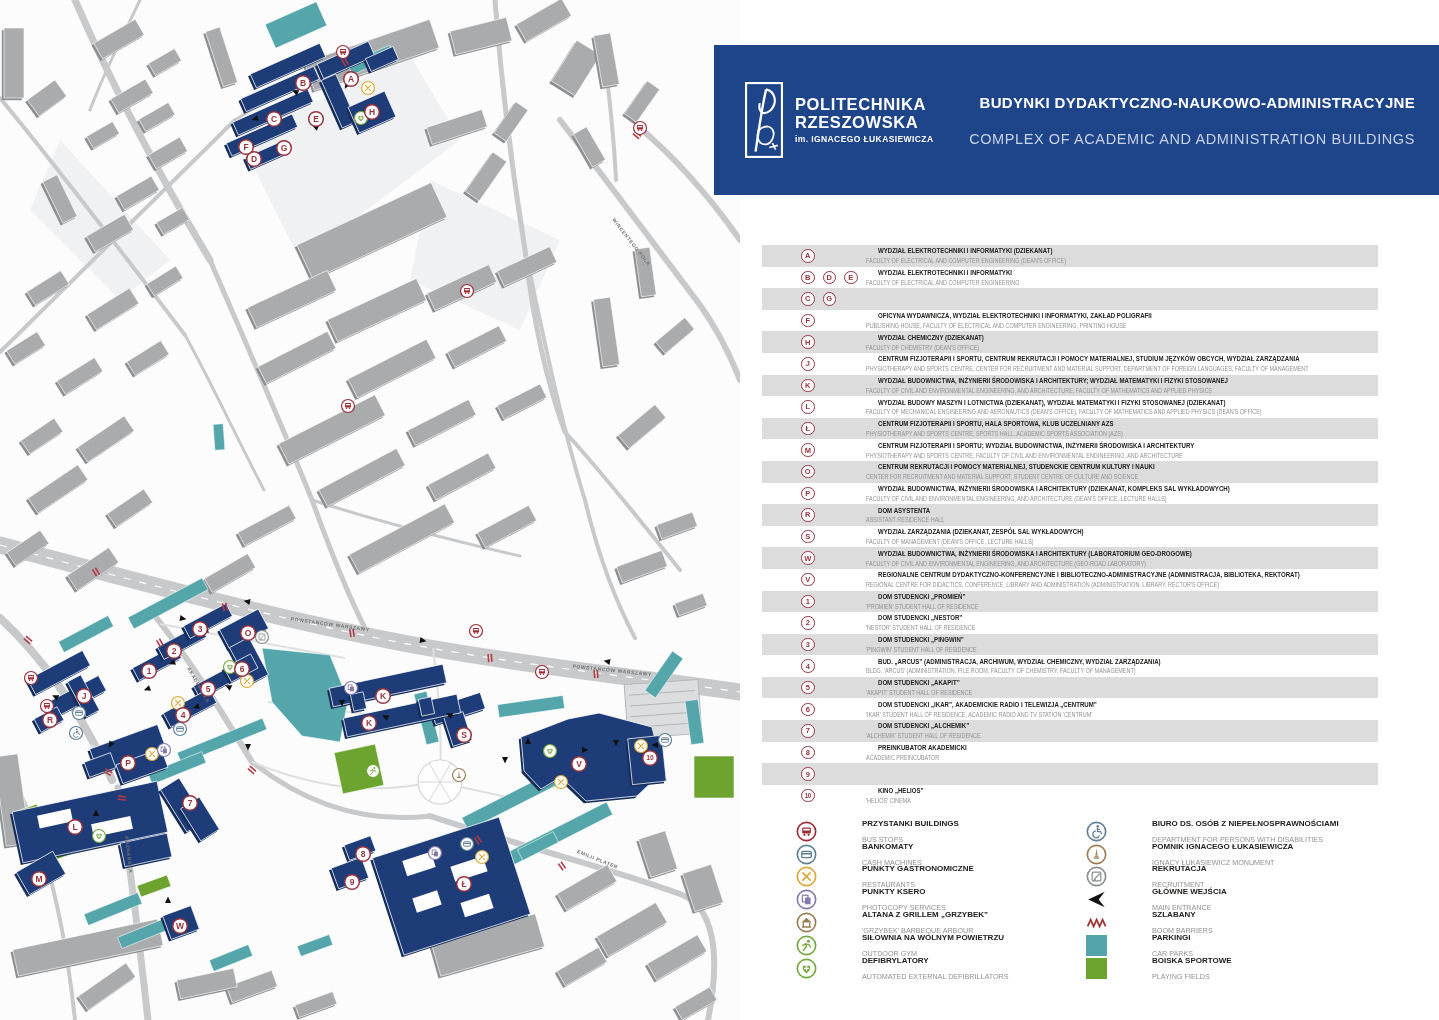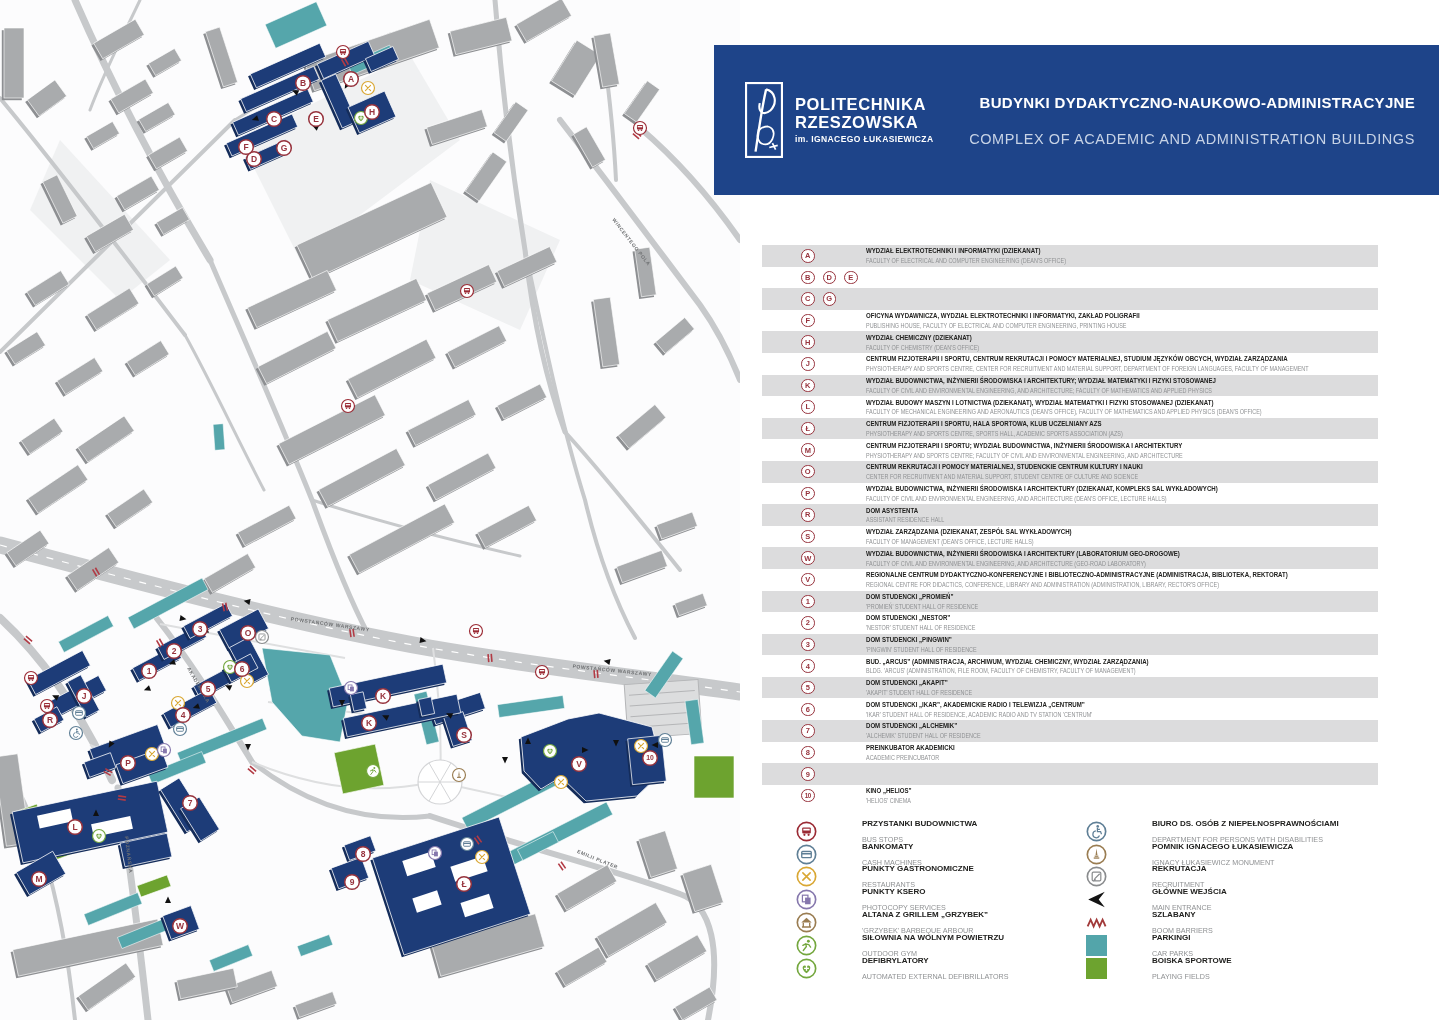--- a/index.html
+++ b/index.html
@@ -20,21 +20,21 @@
   
   #building-list{position:absolute;left:762px;top:245px;width:616px;}
   .row{display:flex;align-items:center;height:21.6px;}
   .row.alt{background:#dcdcdd;}
   .codes{flex:0 0 104px;display:flex;align-items:center;gap:8px;padding-left:39px;box-sizing:border-box;}
   .code{width:13.5px;height:13.5px;border:1.4px solid #97333d;border-radius:50%;background:#fff;
         color:#97333d;font-size:7.5px;font-weight:bold;display:flex;align-items:center;justify-content:center;
         box-sizing:border-box;flex:0 0 auto;}
   .code.two{font-size:6.3px;letter-spacing:-.4px;}
   .txt{flex:1;min-width:0;line-height:1;}
-  .pl{font-size:7.8px;font-weight:bold;color:#21211f;}
+  .pl{font-size:7.8px;font-weight:bold;color:#21211f;margin-left:12px;}
   .en{font-size:7px;color:#8f9193;margin-top:2px;}
   .cond{display:inline-block;transform:scaleX(.78);transform-origin:0 50%;white-space:nowrap;}
   
   .legend{position:absolute;width:300px;}
   #legend-left{left:795px;top:820px;}
   #legend-right{left:1085px;top:820px;}
   .lg-row{display:flex;align-items:center;height:22.8px;}
   .lg-icon{width:22px;height:22px;flex:0 0 auto;display:flex;align-items:center;justify-content:center;}
   .lg-text{margin-left:45px;line-height:1;}
   .lg-pl{font-size:8px;font-weight:bold;color:#21211f;white-space:nowrap;}
@@ -741,20 +741,24 @@
           <div class="pl"><span class="cond">WYDZIAŁ ELEKTROTECHNIKI I INFORMATYKI (DZIEKANAT)</span></div>
           <div class="en"><span class="cond">FACULTY OF ELECTRICAL AND COMPUTER ENGINEERING (DEAN'S OFFICE)</span></div>
         </div>
       </div>
       <div class="row">
         <div class="codes">
           <span class="code">B</span>
           <span class="code">D</span>
           <span class="code">E</span>
         </div>
+        <div class="txt">
+          <div class="pl"><span class="cond">WYDZIAŁ ELEKTROTECHNIKI I INFORMATYKI</span></div>
+          <div class="en"><span class="cond">FACULTY OF ELECTRICAL AND COMPUTER ENGINEERING</span></div>
+        </div>
       </div>
       <div class="row alt">
         <div class="codes">
           <span class="code">C</span>
           <span class="code">G</span>
         </div>
       </div>
       <div class="row">
         <div class="codes">
           <span class="code">F</span>
@@ -966,21 +970,21 @@
             <g transform="translate(0,0) scale(1)">
               <circle cx="9.5" cy="9.5" r="8.3" fill="#fff" stroke="#9b2b35" stroke-width="1.5"></circle>
               <rect x="5.6" y="5.8" width="7.8" height="5.6" rx="1" fill="#9b2b35"></rect>
               <rect x="6.6" y="7" width="5.8" height="1.6" fill="#fff"></rect>
               <circle cx="7.6" cy="12.5" r="1" fill="#9b2b35"></circle>
               <circle cx="11.4" cy="12.5" r="1" fill="#9b2b35"></circle>
             </g>
           </svg>
         </span>
         <span class="lg-text">
-          <div class="lg-pl">PRZYSTANKI BUDOWNICTWA</div>
+          <div class="lg-pl">PRZYSTANKI BUILDINGS</div>
           <div class="lg-en">BUS STOPS</div>
         </span>
       </div>
       <div class="lg-row">
         <span class="lg-icon">
           <svg width="21" height="21" viewBox="0 0 19 19">
             <g transform="translate(0,0) scale(1)">
               <circle cx="9.5" cy="9.5" r="8.3" fill="#fff" stroke="#5f7f96" stroke-width="1.5"></circle>
               <rect x="5.2" y="6.6" width="8.6" height="5.8" rx="0.8" fill="none" stroke="#5f7f96" stroke-width="1.2"></rect>
               <rect x="5.2" y="8" width="8.6" height="1.5" fill="#5f7f96"></rect>

